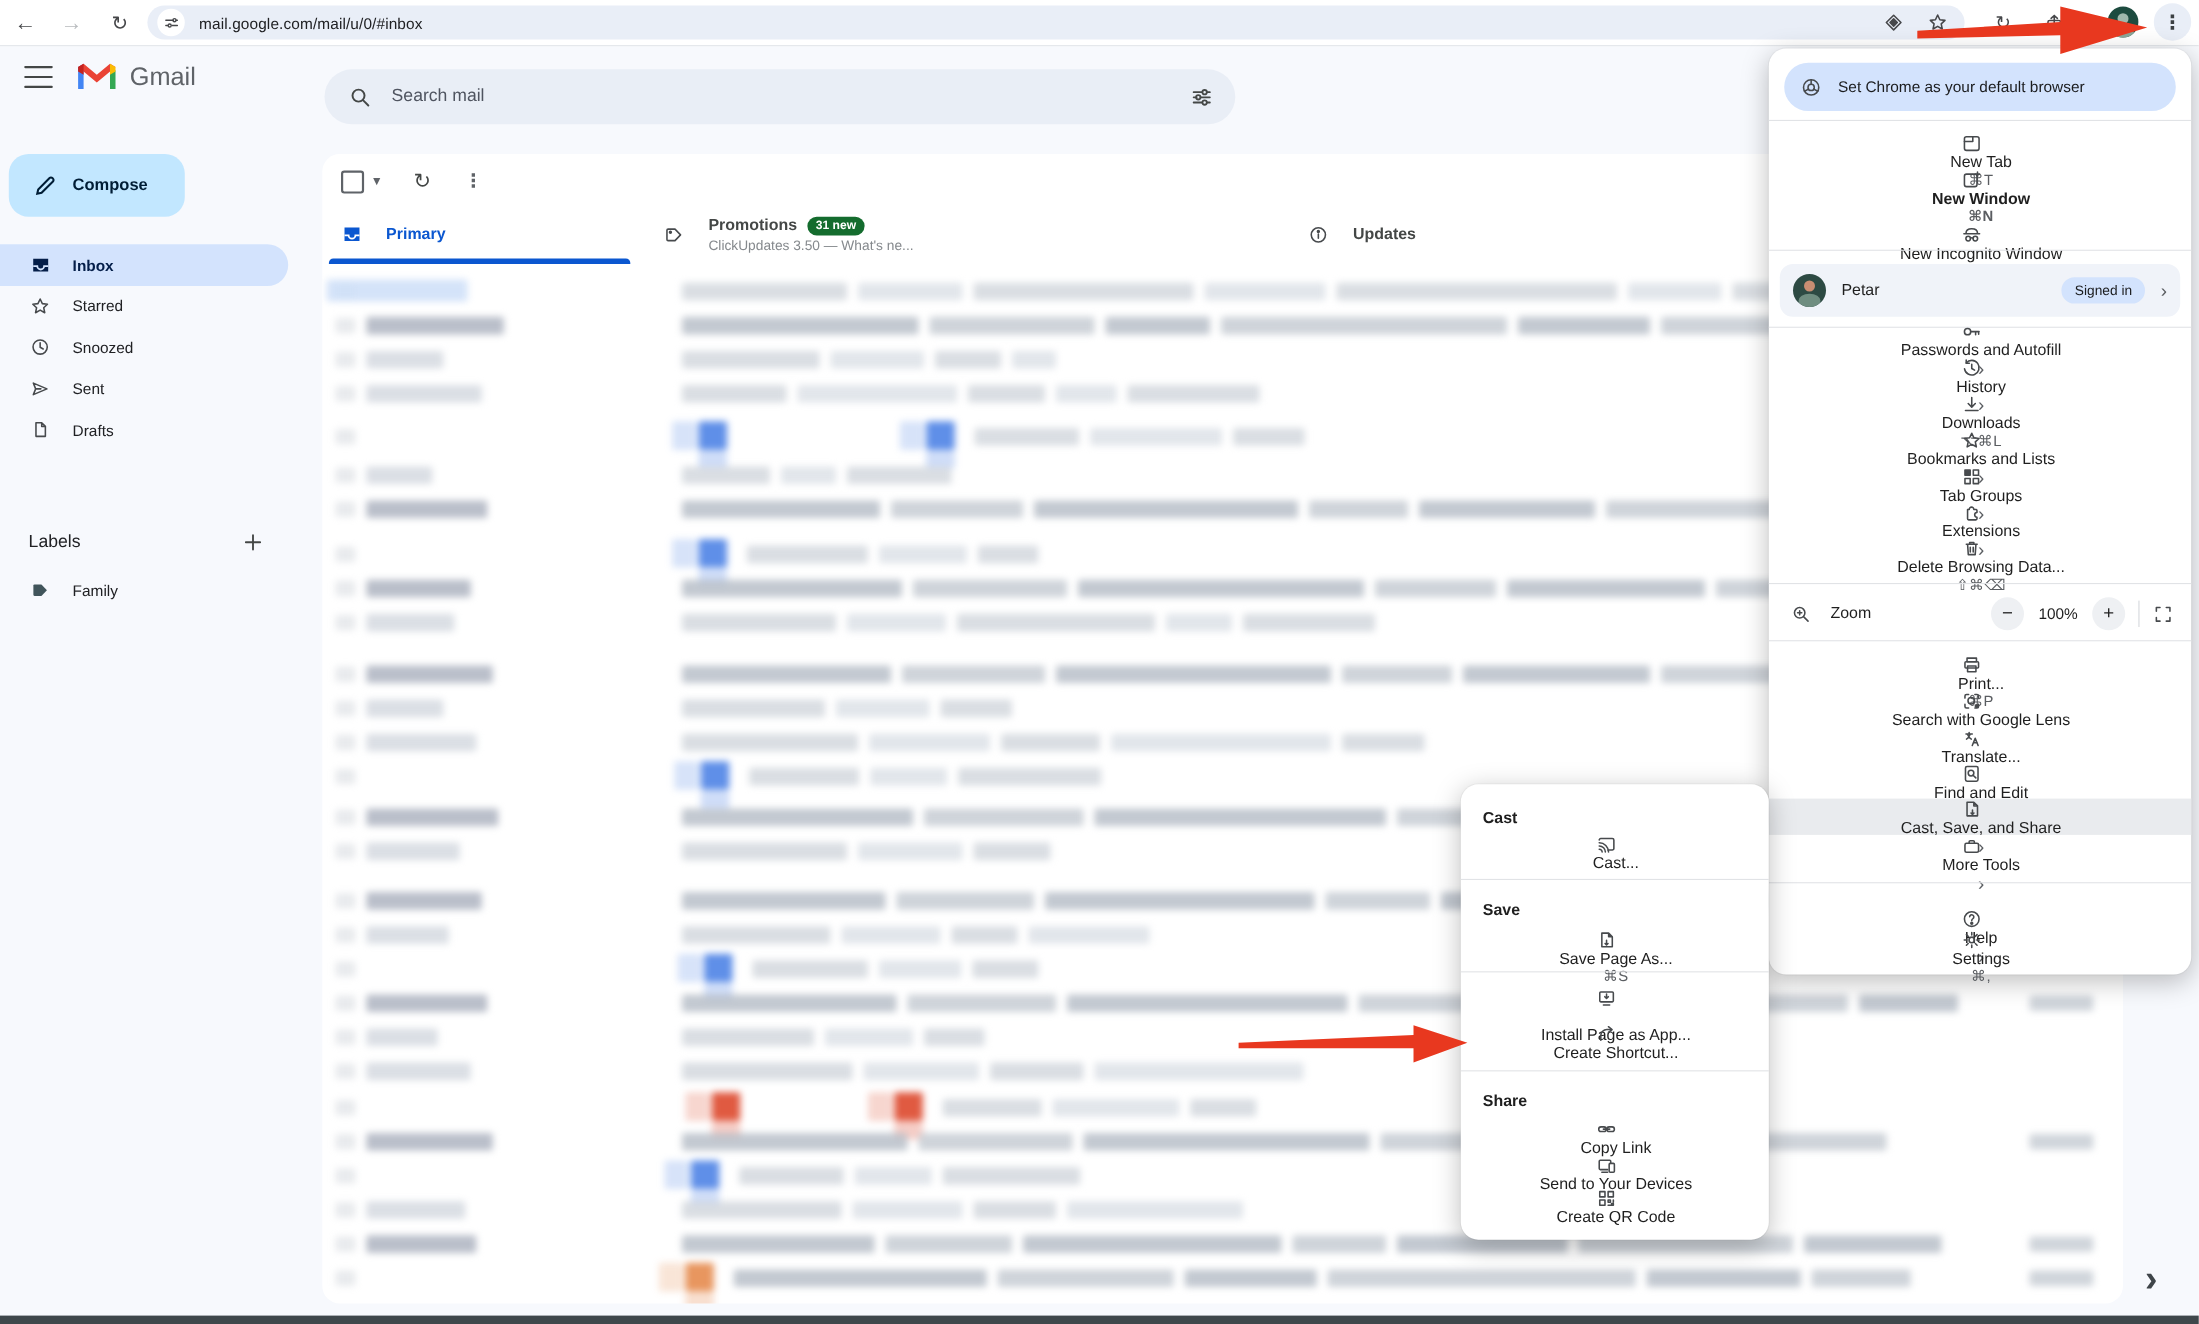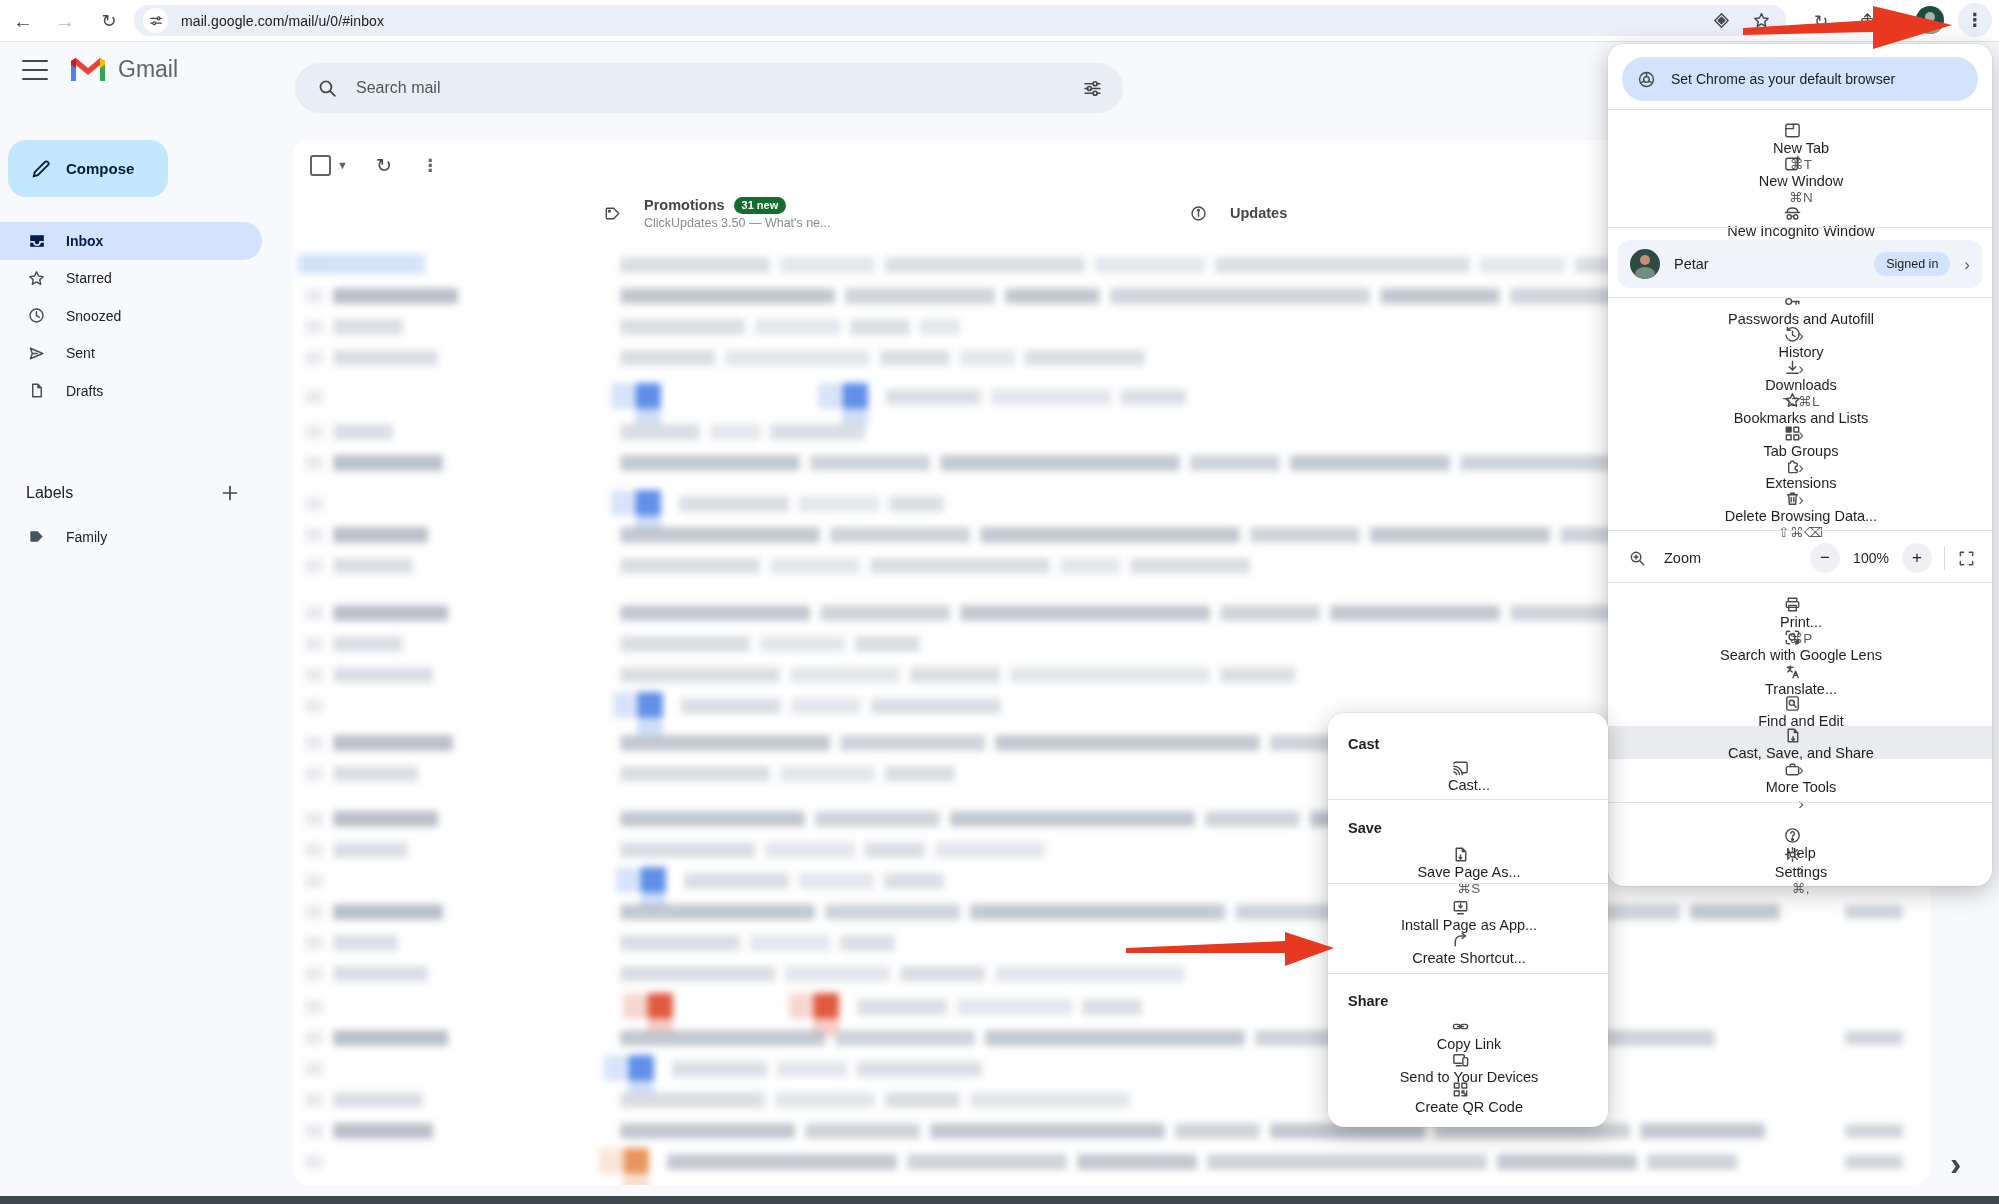--- a/index.html
+++ b/index.html
@@ -231,20 +231,30 @@
     </div>
 
   <div id="main-card">
     <div id="list-toolbar">
       <div id="sel-checkbox"></div>
       <div id="sel-caret">▼</div>
       <div style="margin-left:28px;font-size:19px;">↻</div>
       <div style="margin-left:30px;font-size:17px;font-weight:700;color:#5f6368;">⋮</div>
     </div>
     <div id="tabs-row">
+        <div class="mail-tab sel" style="left: 0px;">
+          <span class="tic">
+            <svg viewBox="0 0 20 20" width="20" height="20">
+              <path fill="#0b57d0" d="M3.2 3.8 h13.6 v12.4 H3.2 z" rx="2"></path>
+              <path d="M3.2 10.9 h3.7 a3.1 3.1 0 0 0 6.2 0 h3.7" stroke="#ffffff" stroke-width="1.6" fill="none"></path>
+            </svg>
+          </span>
+          <span class="tab-label">Primary</span>
+          <span class="tab-underline"></span>
+        </div>
         <div class="mail-tab" style="left: 293px;">
           <span class="tic">
             <svg viewBox="0 0 20 20" width="19" height="19" fill="none" stroke="#474a4d" stroke-width="1.5" stroke-linecap="round" stroke-linejoin="round">
               <path d="M3.5 5.6 a1.1 1.1 0 0 1 1.1-1.1 h6.6 l5.3 5.5 -5.3 5.5 H4.6 a1.1 1.1 0 0 1-1.1-1.1 z"></path>
               <circle cx="6.8" cy="7.5" r=".9" fill="#474a4d"></circle>
             </svg>
           </span>
           <span class="tab-col">
             <span><span class="tab-label">Promotions</span><span class="tab-badge">31 new</span></span>
       <span class="tab-sub">ClickUpdates 3.50 — What's ne...</span>
@@ -563,21 +573,21 @@
       <div class="m-item" style="top: 77px; height: 33px;">
         <span class="mic">
           <svg viewBox="0 0 20 20" width="19" height="19" fill="none" stroke="#474a4d" stroke-width="1.5" stroke-linecap="round" stroke-linejoin="round">
             <rect x="3" y="3.5" width="14" height="13" rx="2"></rect>
             <path d="M3 8 h8 M11 3.5 V8"></path>
           </svg>
         </span>
       <span class="m-label">New Tab</span>
         <span class="m-short">⌘T</span>
       </div>
-      <div class="m-item" style="top: 110px; height: 33px;">
+      <div class="m-item" style="top: 110px; height: 33px; font-weight: bold;">
         <span class="mic">
           <svg viewBox="0 0 20 20" width="19" height="19" fill="none" stroke="#474a4d" stroke-width="1.5" stroke-linecap="round" stroke-linejoin="round">
             <rect x="3" y="4.5" width="12" height="12" rx="2"></rect>
             <path d="M15.5 2.5 v4 M13.5 4.5 h4"></path>
           </svg>
         </span>
       <span class="m-label">New Window</span>
         <span class="m-short">⌘N</span>
       </div>
       <div class="m-item" style="top: 160px; height: 33px; align-items: center;">
@@ -799,21 +809,21 @@
         <span class="mic">
           <svg viewBox="0 0 20 20" width="19" height="19" fill="none" stroke="#474a4d" stroke-width="1.5" stroke-linecap="round" stroke-linejoin="round">
             <path d="M5.5 3.5 h6.5 l3.5 3.5 v9.5 h-10 z M12 3.5 V7 h3.5"></path>
             <path d="M8.6 13.4 l1.4 1.4 1.4-1.4 M10 14.6 v-4.2"></path>
           </svg>
         </span>
       <span class="m-label">Save Page As...</span>
         <span class="m-short">⌘S</span>
       </div>
       <div class="m-div" style="top: 170px;"></div>
-      <div class="m-item" style="height: 33px; top: 185px;">
+      <div class="m-item" style="height: 33px; top: 185px; gap: 16px;">
         <span class="mic">
           <svg viewBox="0 0 20 20" width="19" height="19" fill="none" stroke="#474a4d" stroke-width="1.5" stroke-linecap="round" stroke-linejoin="round">
             <rect x="3.5" y="4" width="13" height="9.5" rx="1"></rect>
             <path d="M10 6 v4 M8.3 8.5 l1.7 1.7 1.7-1.7 M7 16.5 h6"></path>
           </svg>
         </span>
       <span class="m-label">Install Page as App...</span>
       </div>
       <div class="m-item" style="height: 33px; top: 218px;">
         <span class="mic">

